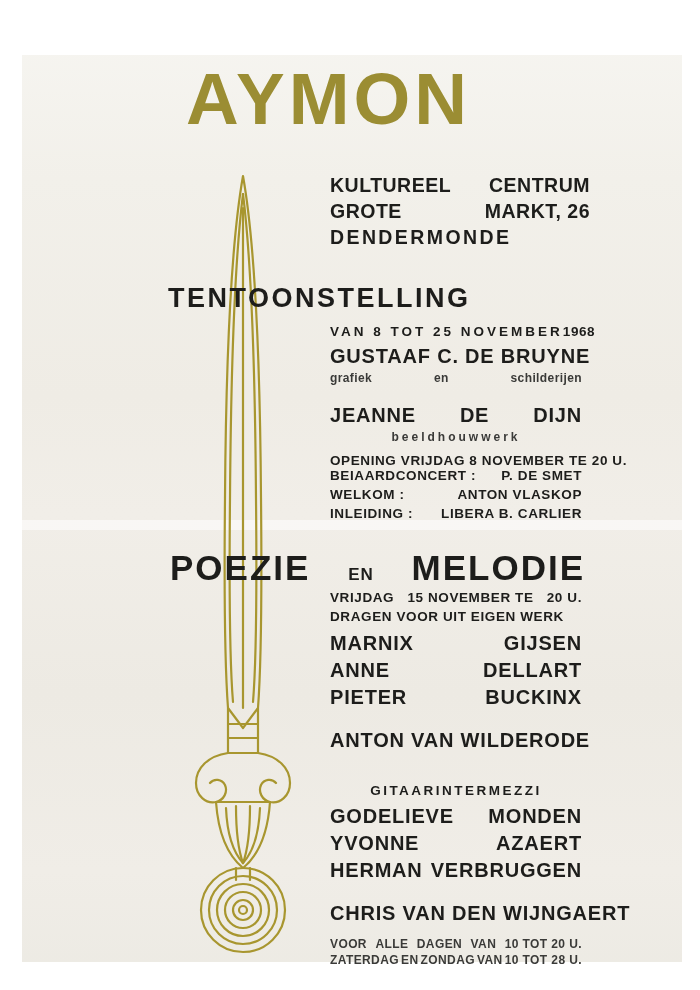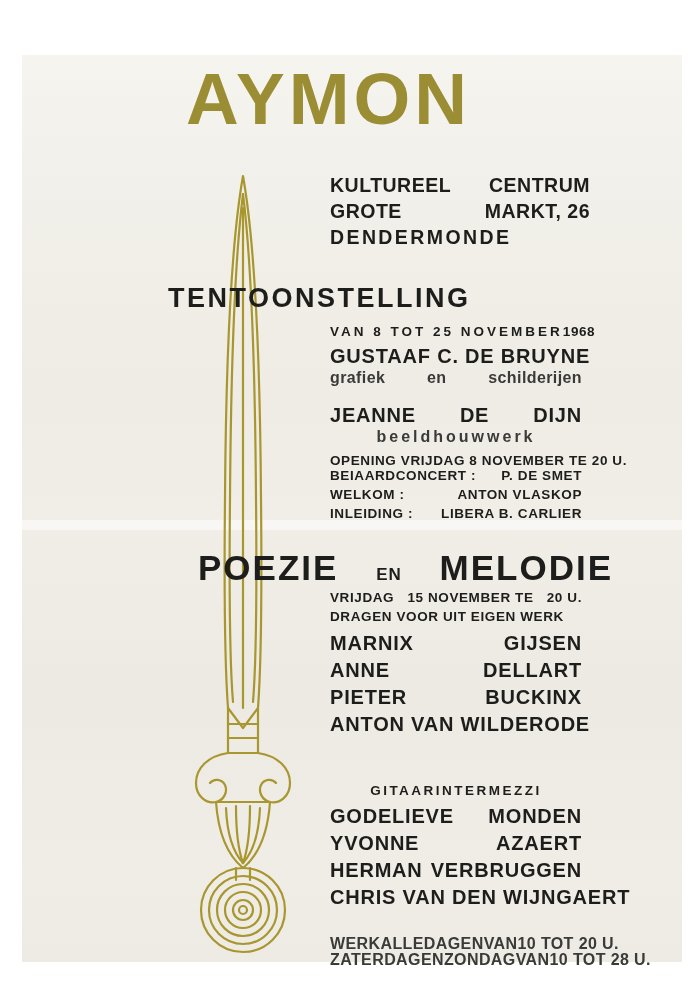--- a/index.html
+++ b/index.html
@@ -92,21 +92,20 @@
   }
   #poezie {
     left: 170px;
     top: 548px;
     font-size: 35px;
     letter-spacing: 2px;
     width: 415px;
     display: flex;
     align-items: baseline;
     justify-content: space-between;
-    margin-left: 28px;
   }
   #poezie .small-en {
     font-size: 17px;
     letter-spacing: 1px;
   }
 
   .block {
     position: absolute;
     left: 330px;
     width: 252px;
@@ -118,38 +117,39 @@
     white-space: nowrap;
   }
   .r-small {
     font-size: 13.5px;
     font-weight: bold;
     letter-spacing: 0.6px;
     line-height: 19px;
     align-items: flex-end;
   }
   .r-tiny {
-    font-size: 16px;
+    font-size: 12px;
     font-weight: bold;
     letter-spacing: 0.4px;
     line-height: 16px;
     color: #3a3a38;
   }
   .r-name {
     font-size: 20px;
     font-weight: bold;
     letter-spacing: 0.8px;
     line-height: 27px;
   }
   .r-name-wide {
     font-size: 20px;
     font-weight: bold;
     letter-spacing: 0.8px;
     line-height: 27px;
     white-space: nowrap;
+    margin-top: 16px;
   }
   .spaced {
     letter-spacing: 3px;
   }
   .center { justify-content: center; }
   .sep { height: 10px; }
 </style>
 </head>
 <body>
 
@@ -293,21 +293,21 @@
     </div>
     <div class="row r-name">
       <span>HERMAN</span>
       <span>VERBRUGGEN</span>
     </div>
     <div class="r-name-wide">CHRIS VAN DEN WIJNGAERT</div>
   </div>
 
   <div class="block" style="top:936px;">
     <div class="row r-tiny">
-      <span>WERK</span>
+      <span>VOOR</span>
       <span>ALLE</span>
       <span>DAGEN</span>
       <span>VAN</span>
       <span>10 TOT 20 U.</span>
     </div>
     <div class="row r-tiny">
       <span>ZATERDAG</span>
       <span>EN</span>
       <span>ZONDAG</span>
       <span>VAN</span>

